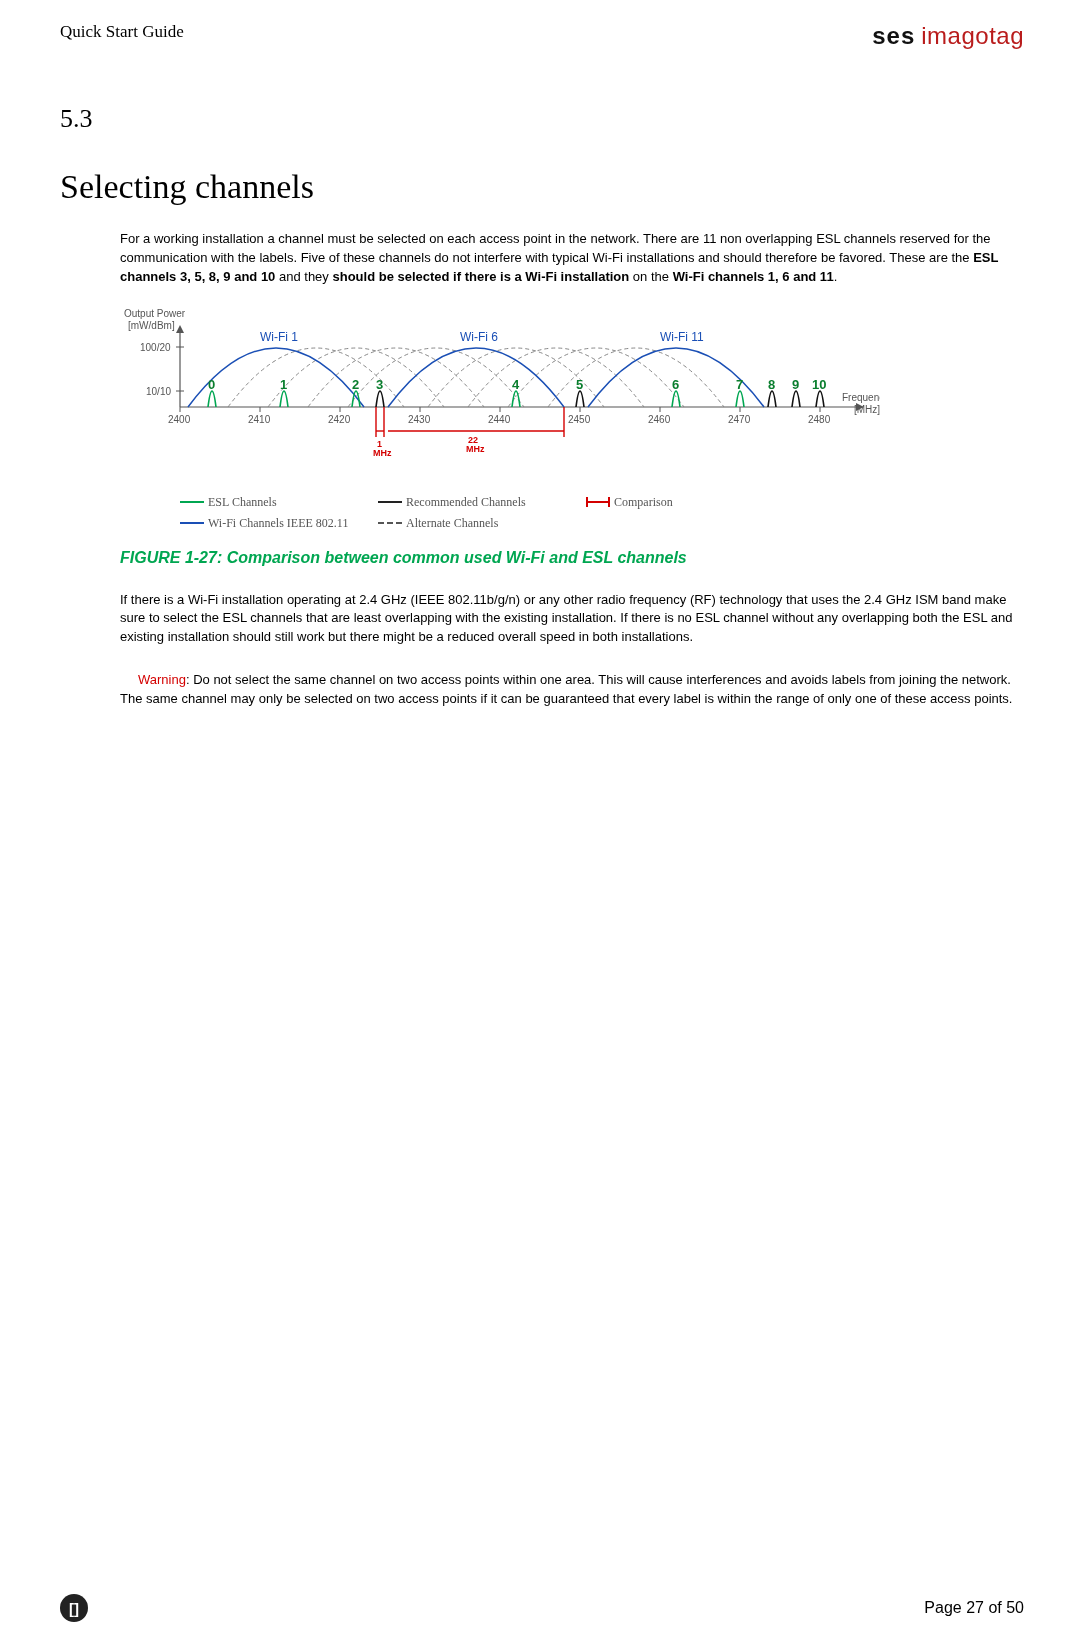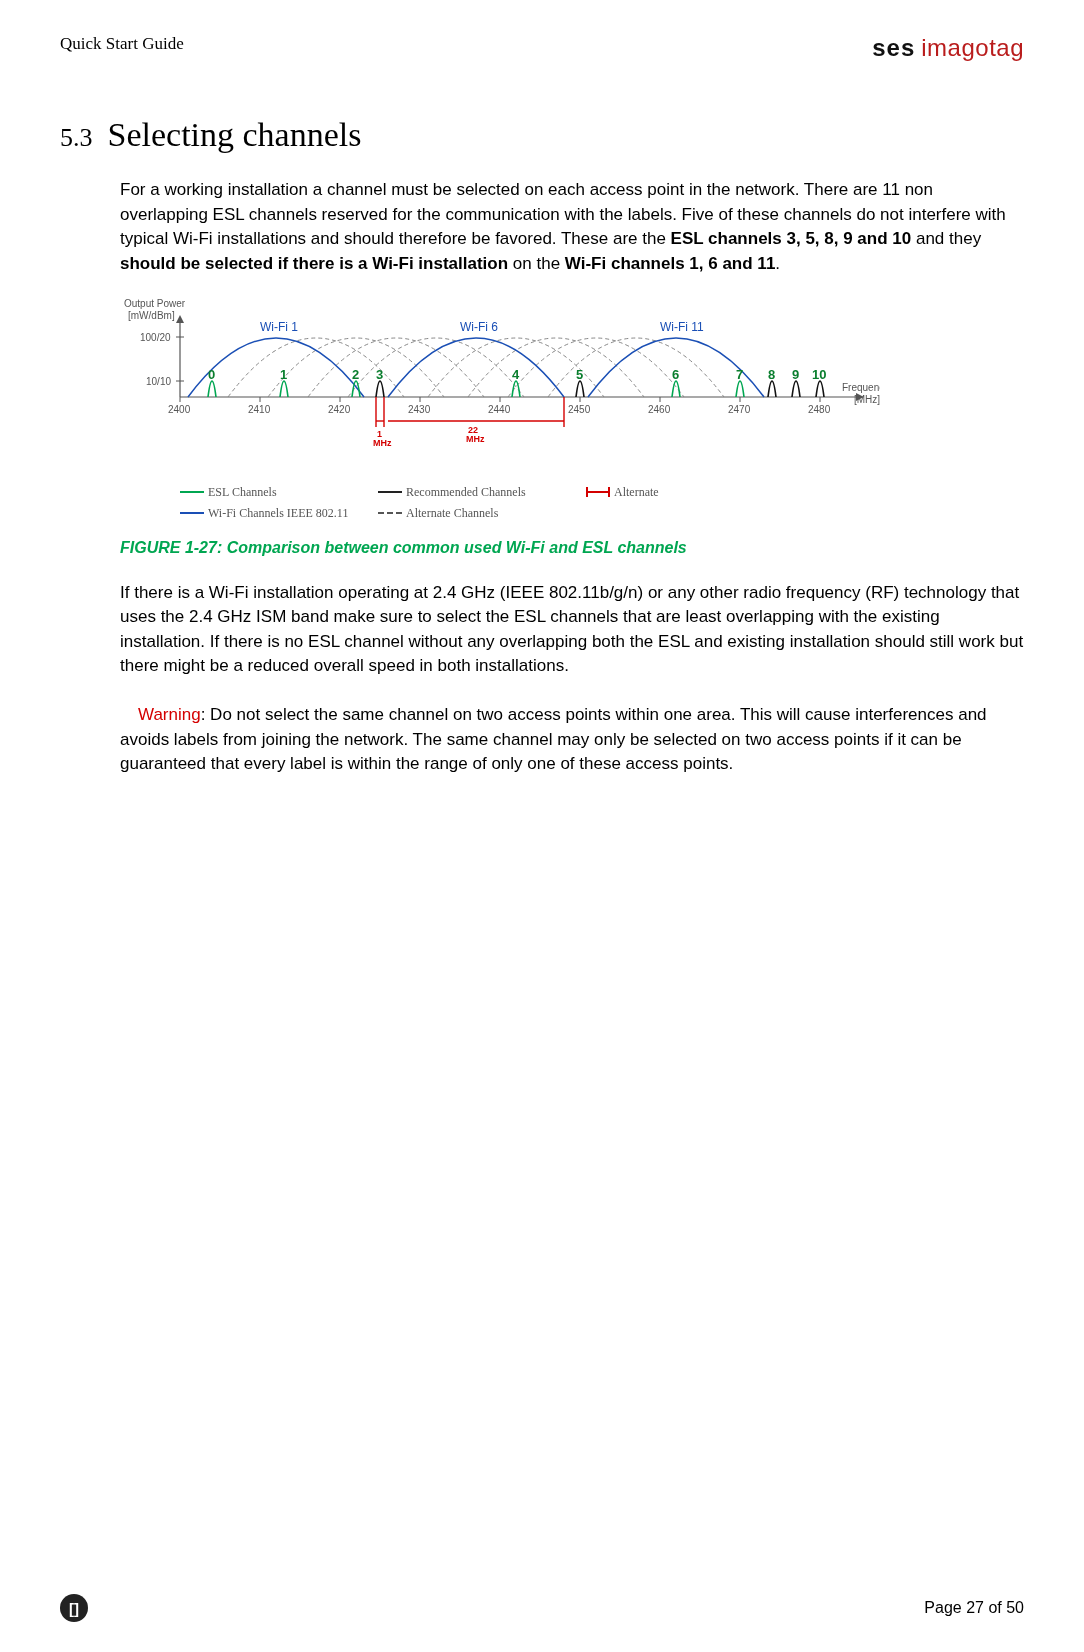--- a/index.html
+++ b/index.html
@@ -11,21 +11,21 @@
     height: 1652px;
     background: #fff;
     font-family: Arial, Helvetica, sans-serif;
     color: #000;
     position: relative;
   }
   .page {
     width: 1084px;
     height: 1652px;
     position: relative;
-    padding: 16px 60px;
+    padding: 4px 60px;
   }
   .header {
     display: flex;
     justify-content: space-between;
     align-items: flex-start;
     padding-top: 18px;
     height: 60px;
   }
   .header-title {
     font-family: Georgia, 'Times New Roman', serif;
@@ -39,37 +39,38 @@
     font-weight: 300;
     display: flex;
     align-items: flex-end;
     gap: 6px;
   }
   .brand .ses { font-weight: 700; letter-spacing: 1px; }
   .brand .imagotag { font-weight: 300; color: #b91c1c; }
   .section-head {
     display: flex;
     align-items: baseline;
-    gap: 15px;
+    gap: 34px;
     margin-top: 40px;
+    flex-direction: column;
   }
   .section-num {
     font-family: Georgia, 'Times New Roman', serif;
     font-size: 26px;
   }
   .section-title {
     font-family: Georgia, 'Times New Roman', serif;
     font-size: 34px;
   }
   .body-col {
     margin-left: 60px;
     margin-right: 0;
   }
   p.body {
-    font-size: 17px;
+    font-size: 13px;
     line-height: 1.45;
     margin: 24px 0 0 0;
   }
   .caption {
     color: #00a651;
     font-weight: 700;
     font-size: 16px;
     margin: 18px 0 0 0;
     font-style: italic;
   }
@@ -254,21 +255,21 @@
           <text x="346" y="153" class="small-red" stroke="none" font-weight="400">MHz</text>
         </g>
       </svg>
 
       <div class="legend">
         <span class="lg-line"></span>
         <span>ESL Channels</span>
         <span class="lg-line black"></span>
         <span>Recommended Channels</span>
         <span class="lg-bar"></span>
-        <span>Alternate</span>
+        <span>Comparison</span>
         <span class="lg-line blue"></span>
         <span>Wi-Fi Channels IEEE 802.11</span>
         <span class="lg-line dashed"></span>
         <span>Alternate Channels</span>
         <span></span>
           <span></span>
       </div>
     </div>
 
     <p class="caption">FIGURE 1-27: Comparison between common used Wi-Fi and ESL channels</p>

